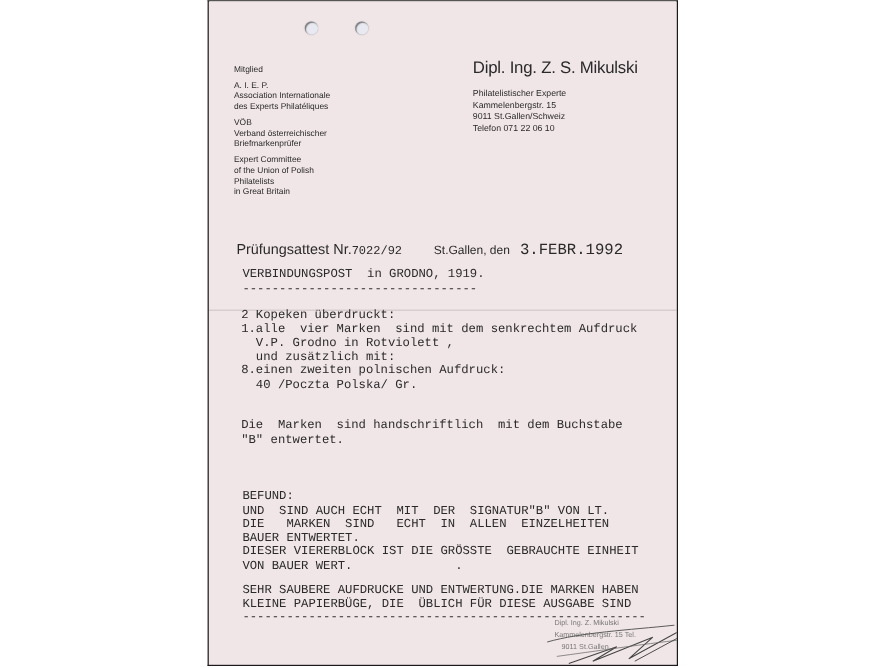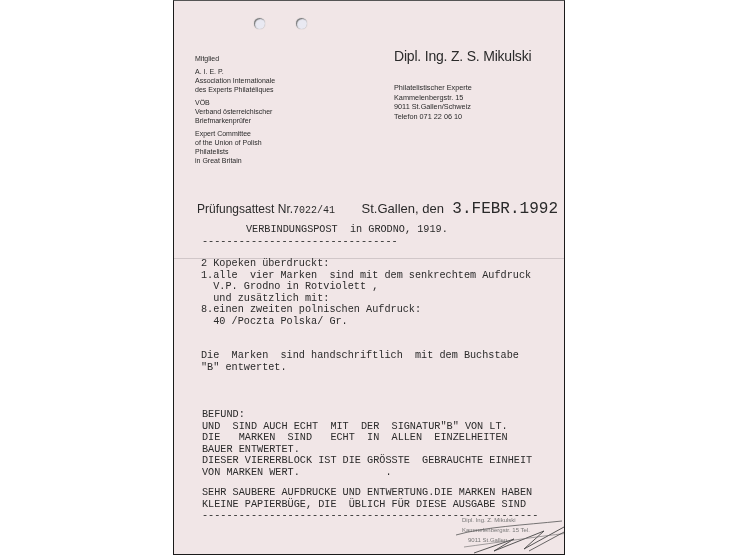--- a/index.html
+++ b/index.html
@@ -43,35 +43,35 @@
       left: 220px; top: 46px;
       color: #2a2a2a;
     }
     .right-head .name {
       font-size: 14px;
       line-height: 18px;
       letter-spacing: -0.2px;
       white-space: nowrap;
     }
     .right-head .lines {
-      margin-top: 18px;
+      margin-top: 8px;
       font-size: 7.3px;
       line-height: 9.6px;
       white-space: nowrap;
     }
     .title-row {
       position: absolute;
       left: 23px; top: 198px;
       white-space: nowrap;
       color: #2a2a2a;
     }
     .title-row .t1 { font-size: 12px; }
     .title-row .nr { font-family: "Liberation Mono", monospace; font-size: 10px; }
-    .title-row .place { font-size: 13px; margin-left: 22px; }
-    .title-row .date { font-family: "Liberation Mono", monospace; font-size: 16px; margin-left: 4px; }
+    .title-row .place { font-size: 10px; margin-left: 22px; }
+    .title-row .date { font-family: "Liberation Mono", monospace; font-size: 13px; margin-left: 4px; }
     .mono {
       position: absolute;
       left: 28px;
       font-family: "Liberation Mono", monospace;
       font-size: 10.2px;
       line-height: 11.6px;
       color: #2a2a2a;
       white-space: pre;
     }
     .stamp {
@@ -128,34 +128,34 @@
     <div class="name">Dipl. Ing. Z. S. Mikulski</div>
     <div class="lines">
       <div>Philatelistischer Experte</div>
       <div>Kammelenbergstr. 15</div>
       <div>9011 St.Gallen/Schweiz</div>
       <div>Telefon 071 22 06 10</div>
     </div>
   </div>
 
   <div class="title-row">
-    <span class="t1">Prüfungsattest Nr.</span><span class="nr">7022/41</span>
+    <span class="t1">Prüfungsattest Nr.</span><span class="nr">7022/92</span>
     <span class="place">St.Gallen, den</span>
     <span class="date">3.FEBR.1992</span>
   </div>
 
-  <div class="mono" style="top:223px;margin-left:44px;">VERBINDUNGSPOST  in GRODNO, 1919.</div>
+  <div class="mono" style="top:223px;">VERBINDUNGSPOST  in GRODNO, 1919.</div>
   <div class="mono" style="top:235px;">--------------------------------</div>
 
   <div class="mono" style="top:257px; left:27px;"><div>2 Kopeken überdruckt:</div><div>1.alle  vier Marken  sind mit dem senkrechtem Aufdruck</div><div>  V.P. Grodno in Rotviolett ,</div><div>  und zusätzlich mit:</div><div>8.einen zweiten polnischen Aufdruck:</div><div>  40 /Poczta Polska/ Gr.</div></div>
 
   <div class="mono" style="top:349px; left:27px;"><div>Die  Marken  sind handschriftlich  mit dem Buchstabe</div><div>"B" entwertet.</div></div>
 
 
-  <div class="mono" style="top:408px;"><div>BEFUND:</div><div>UND  SIND AUCH ECHT  MIT  DER  SIGNATUR"B" VON LT.</div><div>DIE   MARKEN  SIND   ECHT  IN  ALLEN  EINZELHEITEN</div><div>BAUER ENTWERTET.</div><div>DIESER VIERERBLOCK IST DIE GRÖSSTE  GEBRAUCHTE EINHEIT</div><div>VON MARKEN WERT.              .</div></div>
+  <div class="mono" style="top:408px;"><div>BEFUND:</div><div>UND  SIND AUCH ECHT  MIT  DER  SIGNATUR"B" VON LT.</div><div>DIE   MARKEN  SIND   ECHT  IN  ALLEN  EINZELHEITEN</div><div>BAUER ENTWERTET.</div><div>DIESER VIERERBLOCK IST DIE GRÖSSTE  GEBRAUCHTE EINHEIT</div><div>VON BAUER WERT.              .</div></div>
 
   <div class="mono" style="top:486px;"><div>SEHR SAUBERE AUFDRUCKE UND ENTWERTUNG.DIE MARKEN HABEN</div><div>KLEINE PAPIERBÜGE, DIE  ÜBLICH FÜR DIESE AUSGABE SIND</div><div>-------------------------------------------------------</div></div>
 
   <div class="stamp">
     <span style="left:8px; top:0px;">Dipl. Ing. Z. Mikulski</span>
     <span style="left:8px; top:10px;">Kammelenbergstr. 15 Tel.</span>
     <span style="left:14px; top:20px;">9011 St.Gallen</span>
     <svg width="120" height="40" style="position:absolute;left:0;top:0;">
       <path d="M2 18 C30 10, 70 8, 108 4" stroke="#555" stroke-width="0.8" fill="none"></path>
       <path d="M20 36 L60 22 L40 34 L90 14 L70 32 L110 10" stroke="#444" stroke-width="0.9" fill="none"></path>

